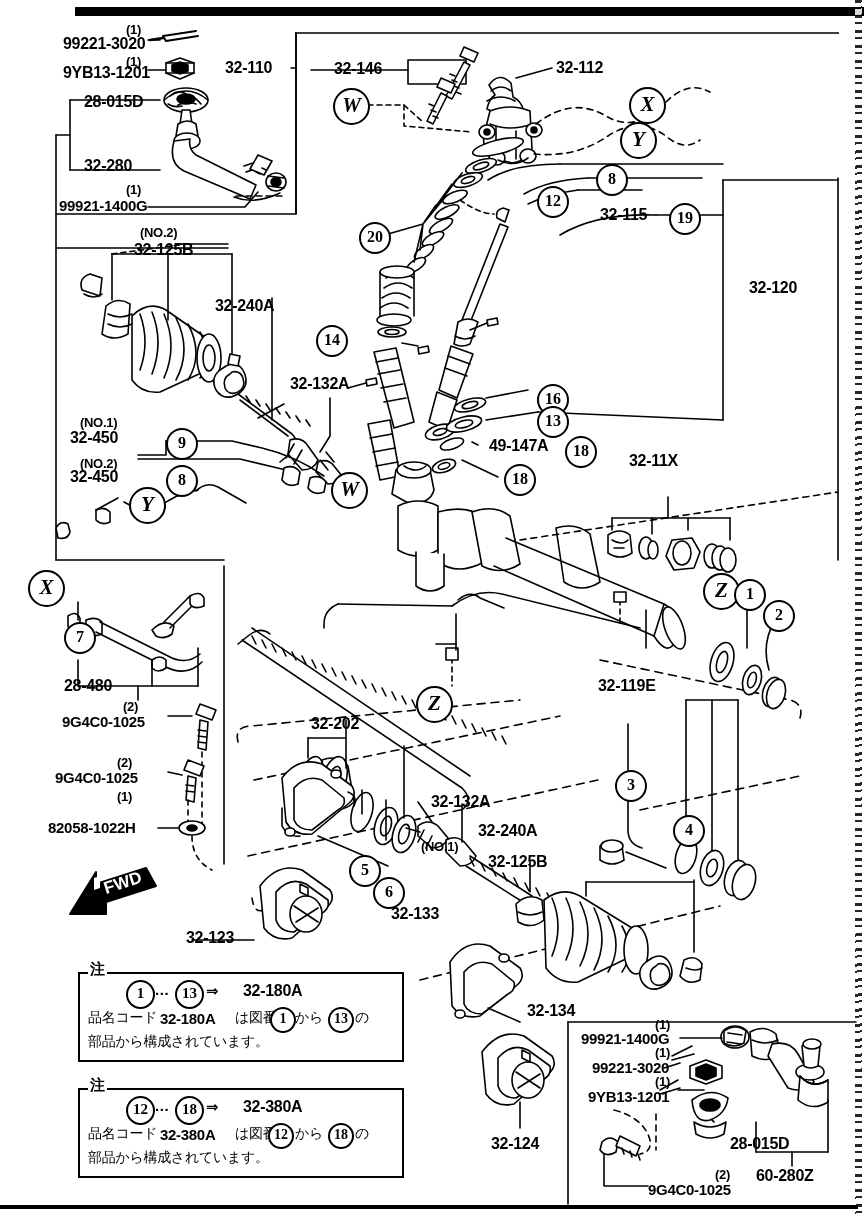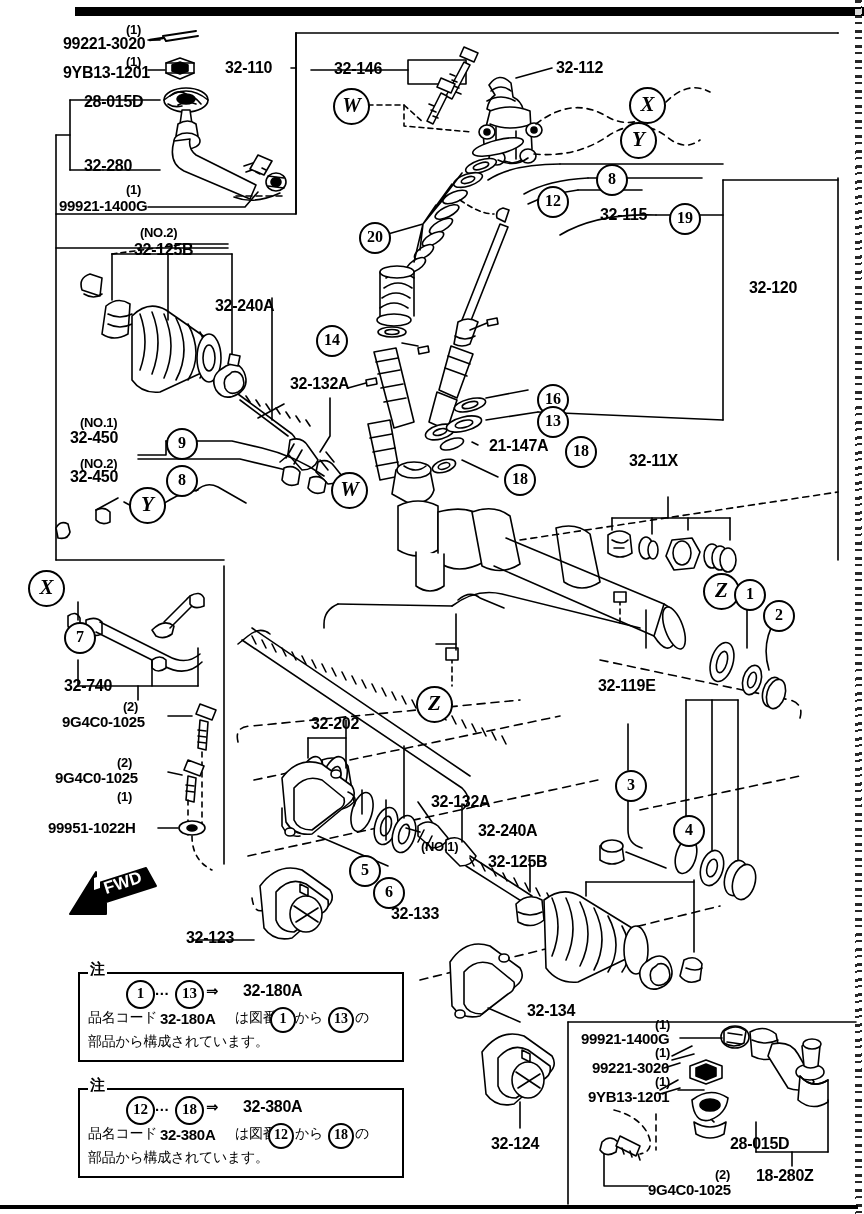--- a/index.html
+++ b/index.html
@@ -540,45 +540,45 @@
   <div class="lbl pn" style="left:134px;top:242px;">32-125B</div>
 
   <div class="lbl pn" style="left:215px;top:298px;">32-240A</div>
   <div class="lbl pn" style="left:290px;top:376px;">32-132A</div>
 
   <div class="lbl no" style="left:80px;top:416px;">(NO.1)</div>
   <div class="lbl pn" style="left:70px;top:430px;">32-450</div>
   <div class="lbl no" style="left:80px;top:457px;">(NO.2)</div>
   <div class="lbl pn" style="left:70px;top:469px;">32-450</div>
 
-  <div class="lbl pn" style="left:489px;top:438px;">21-147A</div>
+  <div class="lbl pn" style="left:489px;top:438px;">49-147A</div>
   <div class="lbl pn" style="left:629px;top:453px;">32-11X</div>
 
-  <div class="lbl pn" style="left:64px;top:678px;">32-740</div>
+  <div class="lbl pn" style="left:64px;top:678px;">28-480</div>
   <div class="lbl pn" style="left:598px;top:678px;text-align:center;">32-119E</div>
   <div class="lbl pn" style="left:311px;top:716px;">32-202</div>
   <div class="lbl pn" style="left:431px;top:794px;">32-132A</div>
   <div class="lbl pn" style="left:478px;top:823px;">32-240A</div>
 
   <div class="lbl no" style="left:421px;top:840px;">(NO.1)</div>
   <div class="lbl pn" style="left:488px;top:854px;">32-125B</div>
 
   <div class="lbl pn" style="left:391px;top:906px;">32-133</div>
   <div class="lbl pn" style="left:186px;top:930px;">32-123</div>
   <div class="lbl pn" style="left:527px;top:1003px;">32-134</div>
   <div class="lbl pn" style="left:491px;top:1136px;">32-124</div>
   <div class="lbl pn" style="left:730px;top:1136px;">28-015D</div>
-  <div class="lbl pn" style="left:756px;top:1168px;">18-280Z</div>
+  <div class="lbl pn" style="left:756px;top:1168px;">60-280Z</div>
 
   <div class="lbl qty" style="left:123px;top:700px;">(2)</div>
   <div class="lbl pn-s" style="left:62px;top:714px;">9G4C0-1025</div>
   <div class="lbl qty" style="left:117px;top:756px;">(2)</div>
   <div class="lbl pn-s" style="left:55px;top:770px;">9G4C0-1025</div>
   <div class="lbl qty" style="left:117px;top:790px;">(1)</div>
-  <div class="lbl pn-s" style="left:48px;top:820px;">99951-1022H</div>
+  <div class="lbl pn-s" style="left:48px;top:820px;">82058-1022H</div>
 
   <div class="lbl qty" style="left:655px;top:1018px;">(1)</div>
   <div class="lbl pn-s" style="left:581px;top:1031px;">99921-1400G</div>
   <div class="lbl qty" style="left:655px;top:1046px;">(1)</div>
   <div class="lbl pn-s" style="left:592px;top:1060px;">99221-3020</div>
   <div class="lbl qty" style="left:655px;top:1075px;">(1)</div>
   <div class="lbl pn-s" style="left:588px;top:1089px;">9YB13-1201</div>
   <div class="lbl qty" style="left:715px;top:1168px;">(2)</div>
   <div class="lbl pn-s" style="left:648px;top:1182px;">9G4C0-1025</div>
 

